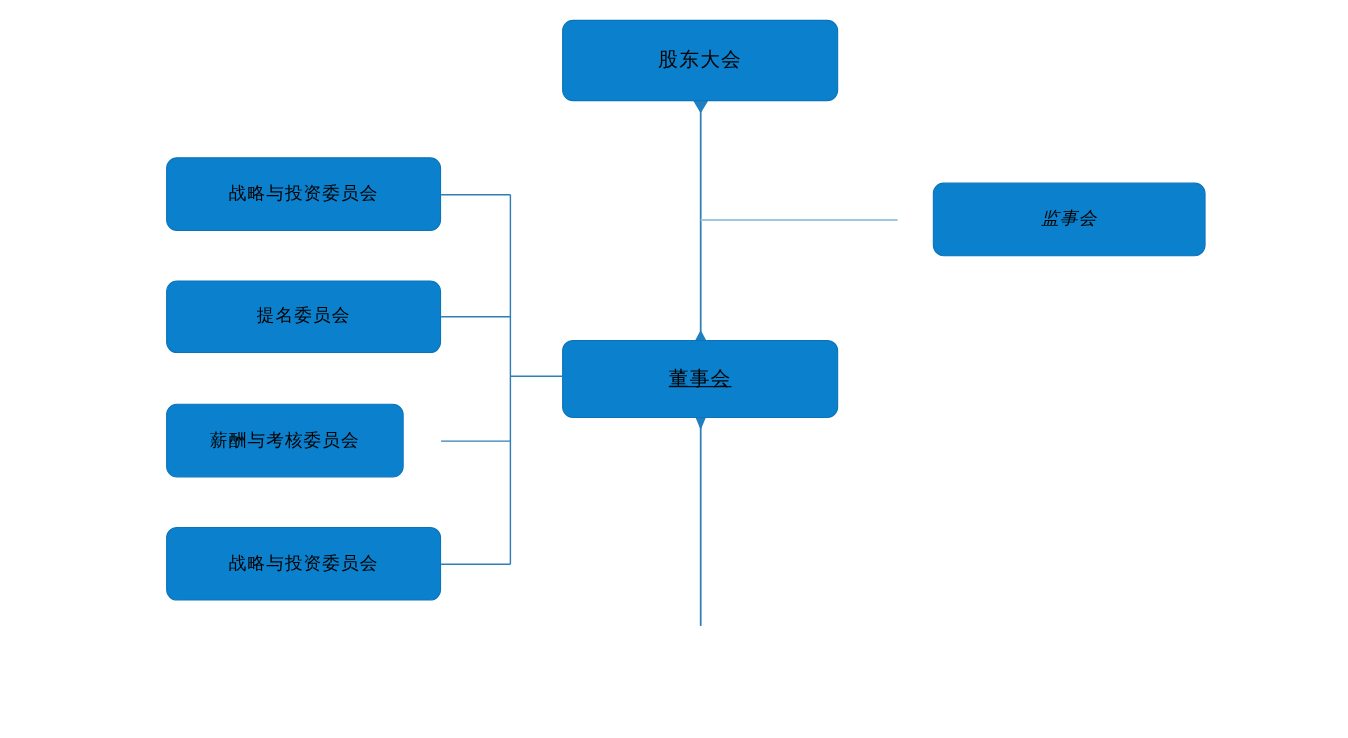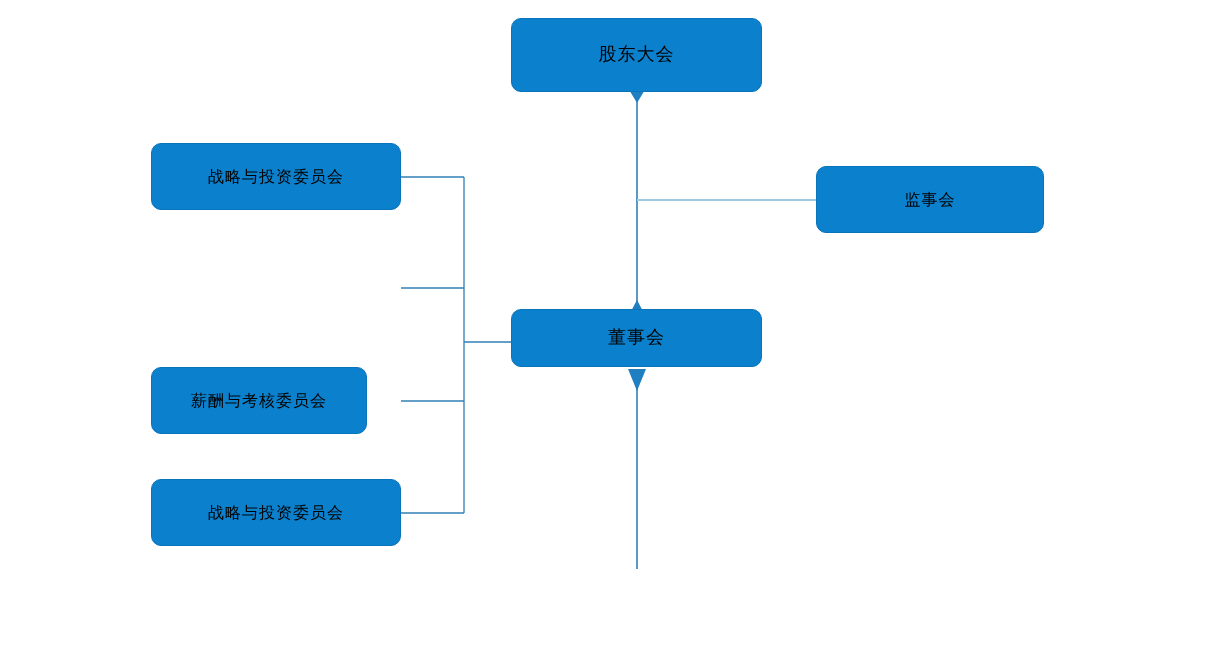--- a/index.html
+++ b/index.html
@@ -29,22 +29,22 @@
     letter-spacing:1px;
     line-height:1.2;
     font-weight:400;
     z-index:3;
   }
   .node-lg{font-size:18px;}
   .node-md{font-size:16px;}
 
   
   .n-shareholders{left:511px;top:18px;width:251px;height:74px;}
-  .n-board{left:511px;top:309px;width:251px;height:58px;}
-  .n-supervisors{left:816px;top:166px;width:228px;height:67px;}
+  .n-board{left:511px;top:309px;width:251px;height:71px;text-decoration:underline;}
+  .n-supervisors{left:848px;top:166px;width:248px;height:67px;font-style:italic;}
   .n-management{left:511px;top:569px;width:251px;height:66px;}
 
   .n-strategy{left:151px;top:143px;width:250px;height:67px;}
   .n-nomination{left:151px;top:255px;width:250px;height:66px;}
   .n-remuneration{left:151px;top:367px;width:216px;height:67px;}
   .n-audit{left:151px;top:479px;width:250px;height:67px;}
 </style>
 </head>
 <body>
 
@@ -71,18 +71,19 @@
 
   <div class="node node-lg n-shareholders">股东大会</div>
 
   <div class="node node-lg n-board">董事会</div>
 
   <div class="node node-md n-supervisors">监事会</div>
 
 
   <div class="node node-md n-strategy">战略与投资委员会</div>
 
+  <div class="node node-md n-nomination">提名委员会</div>
 
   <div class="node node-md n-remuneration">薪酬与考核委员会</div>
 
   <div class="node node-md n-audit">战略与投资委员会</div>
 
 </div>
 
 </body></html>

